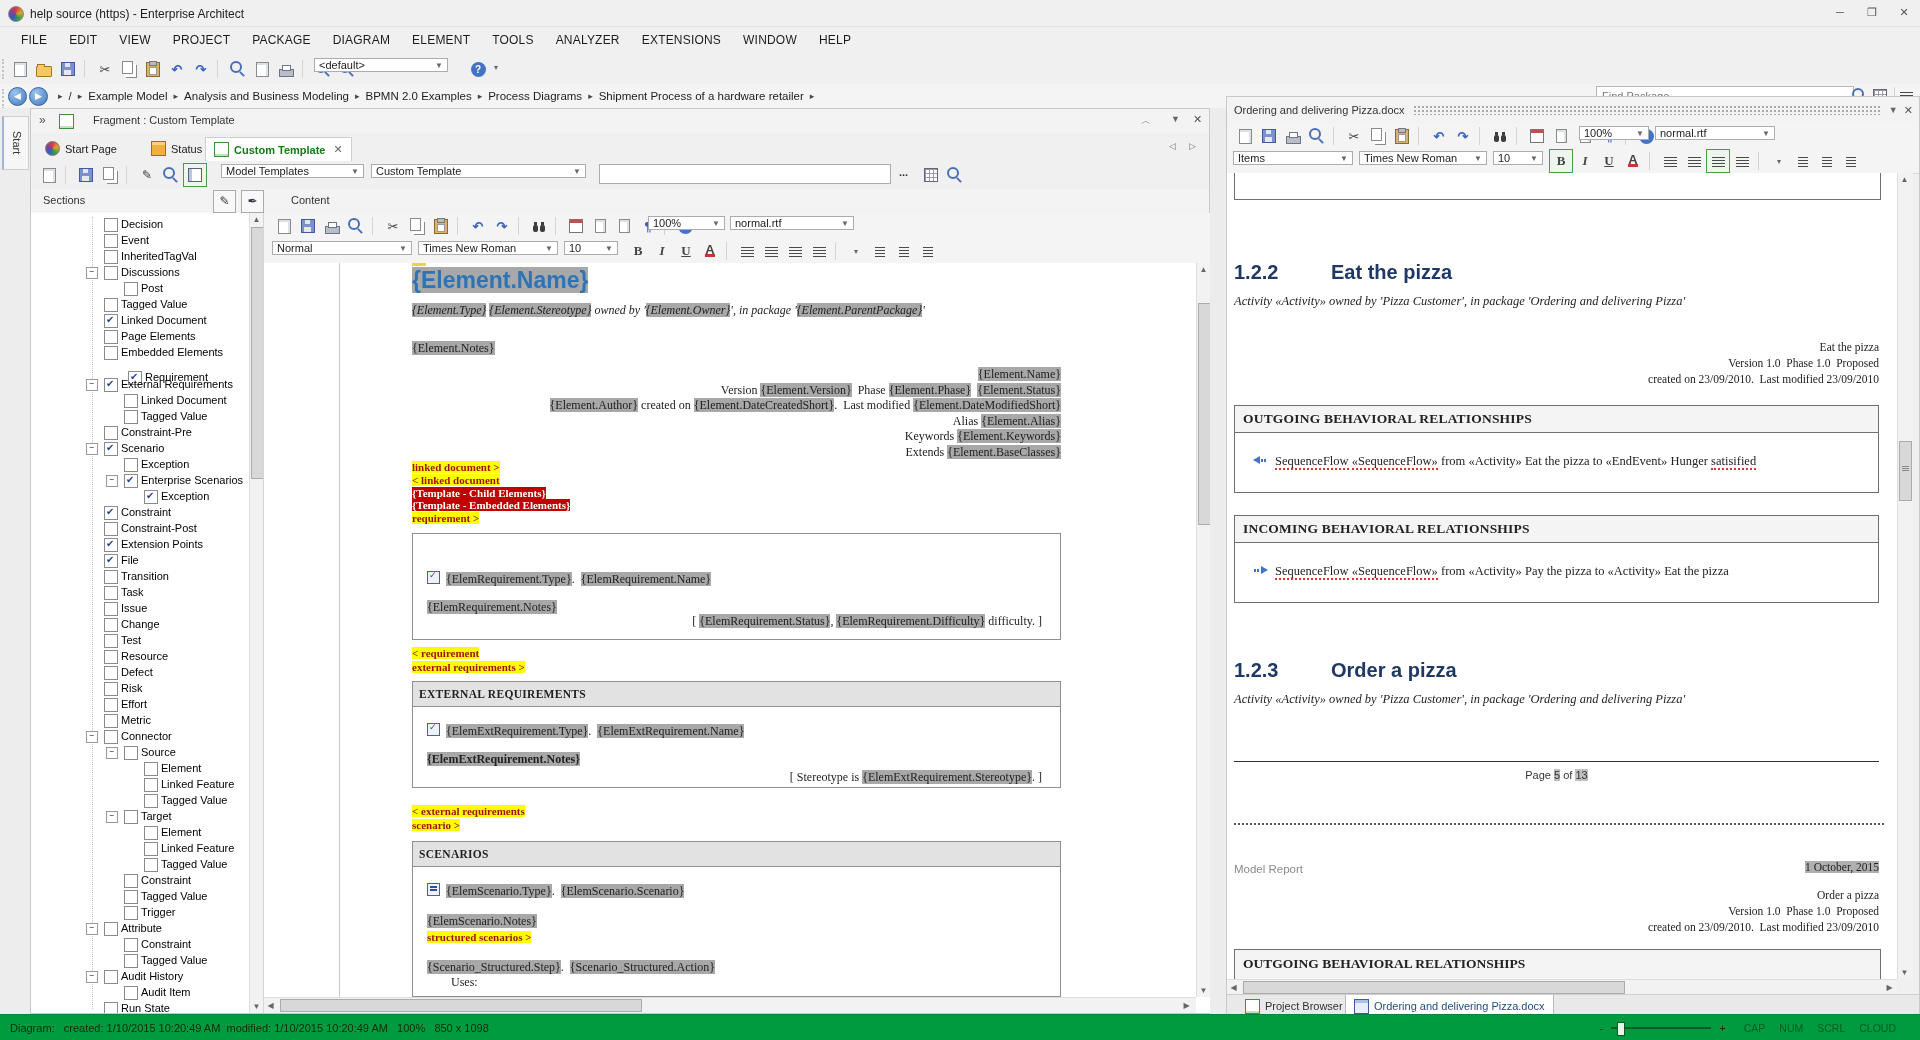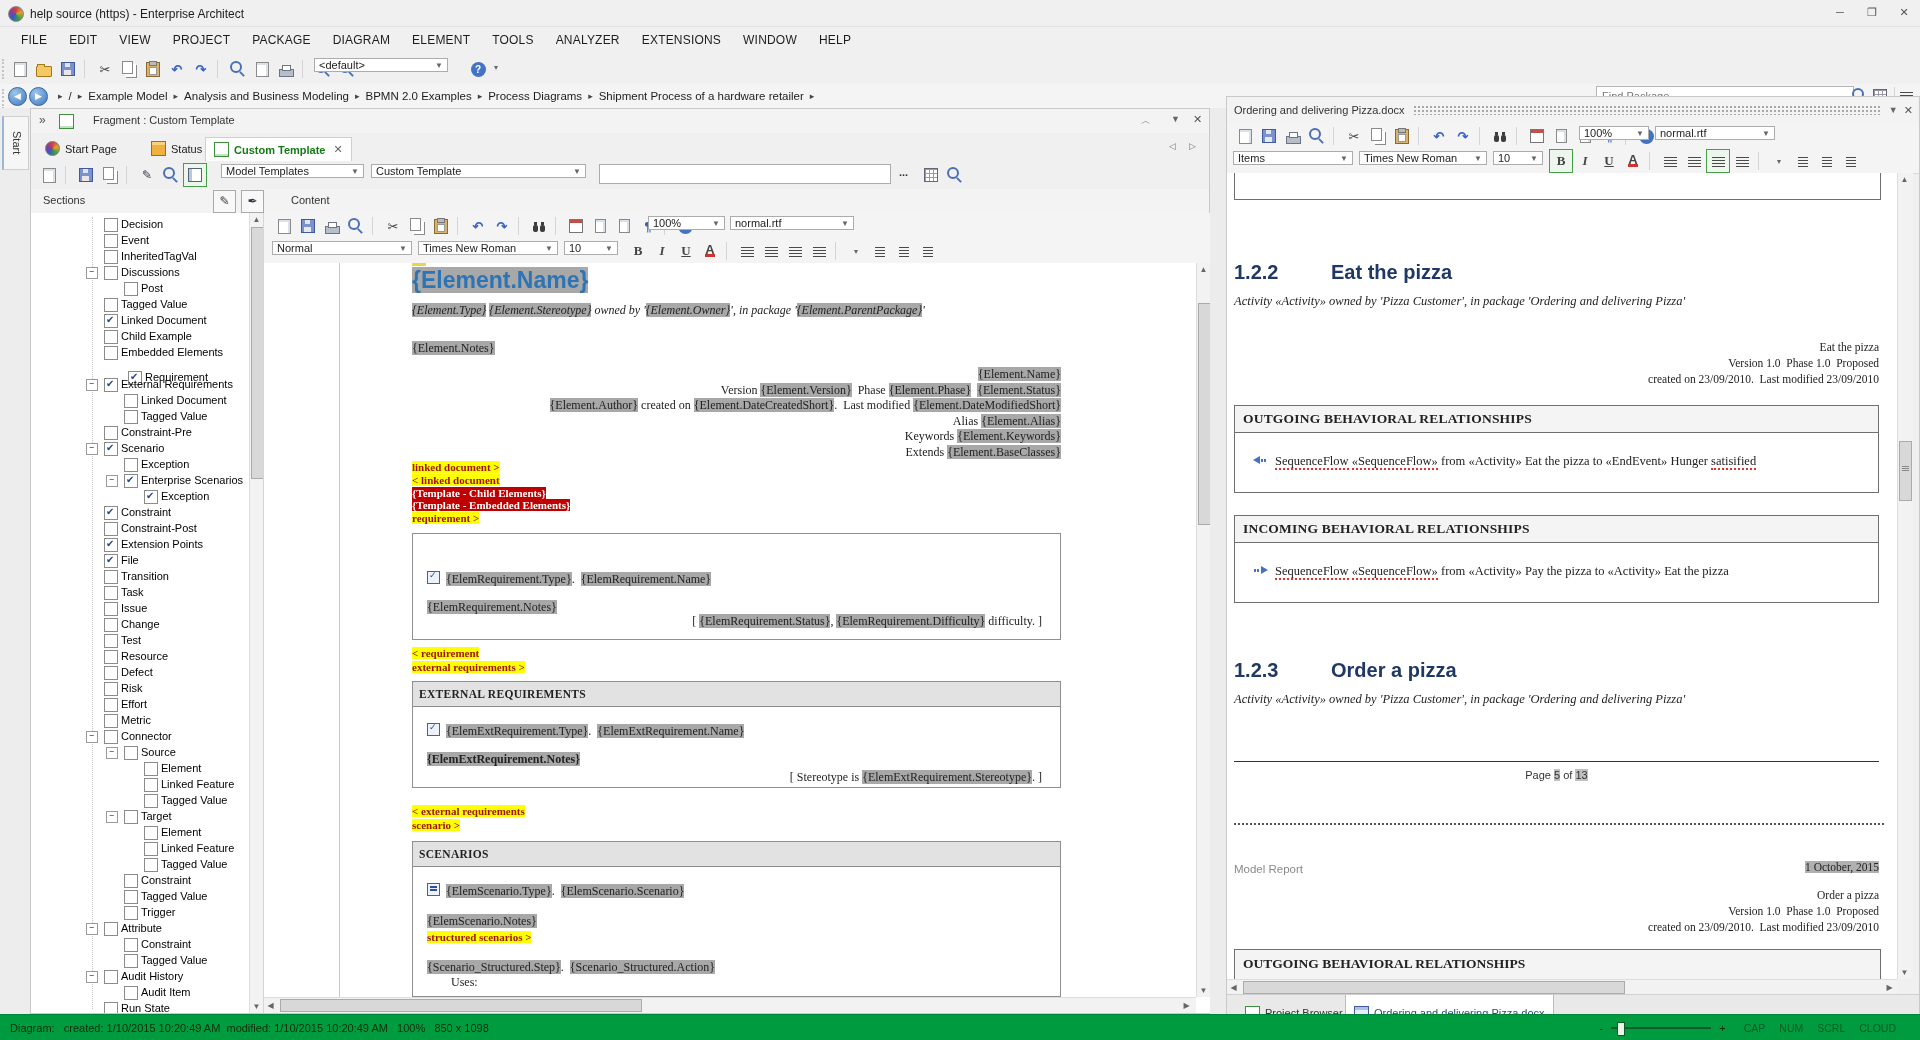--- a/index.html
+++ b/index.html
@@ -115,21 +115,21 @@
   #splitter{left:1210px;top:108px;width:16px;height:906px;background:#ececec}
   #rightpanel{left:1226px;top:96px;width:694px;height:918px;background:#f0f0f0;border:1px solid #c9c9c9;box-sizing:border-box}
   #rp-title{left:0;top:0;width:692px;height:26px;background:#f3f3f3;display:flex;align-items:center;padding-left:7px;box-sizing:border-box}
   #rp-title .dots{flex:1;height:10px;margin:0 8px;background-image:radial-gradient(#a8a8a8 .8px,transparent .9px);background-size:4px 4px}
   #rp-tb1{left:0;top:26px;width:692px;height:26px;background:#f4f4f4;border-bottom:1px solid #e2e2e2}
   #rp-tb2{left:0;top:52px;width:692px;height:24px;background:#f4f4f4;border-bottom:1px solid #d8d8d8}
   #rp-doc{left:0;top:76px;width:670px;height:806px;background:#fff;overflow:hidden;font-family:"Liberation Serif",serif}
   #rp-vscroll{left:670px;top:76px;width:15px;height:806px;background:#f2f2f2;border-left:1px solid #ddd}
   #rp-hscroll{left:0;top:882px;width:670px;height:15px;background:#f2f2f2;border-top:1px solid #ddd}
   #rp-tabs{left:0;top:897px;width:692px;height:21px;background:#e9e9e9;border-top:1px solid #cfcfcf}
-  .rp-tab{position:absolute;top:0;height:20px;display:flex;align-items:center;padding:8px 8px;font-size:11px;color:#333;border-right:1px solid #d0d0d0}
+  .rp-tab{position:absolute;top:0;height:20px;display:flex;align-items:center;padding:1px 8px;font-size:11px;color:#333;border-right:1px solid #d0d0d0}
   .rp-tab.active{background:#fff;color:#1f4e79;border:1px solid #bbb;border-top:none}
   .dheading{position:absolute;font-family:"Liberation Sans",sans-serif;font-weight:bold;font-size:20px;color:#1f3864}
   .dsub{position:absolute;font-style:italic;font-size:12.5px;color:#222;white-space:pre}
   .dmeta{position:absolute;right:18px;text-align:right;font-size:11.5px;line-height:16px;white-space:pre}
   .dtable{position:absolute;left:7px;width:645px;border:1px solid #6f6f6f;background:#fff;box-sizing:border-box}
   .dtable .dthead{height:26px;border-bottom:1px solid #6f6f6f;background:#f4f4f4;display:flex;align-items:center;
       padding-left:8px;font-weight:bold;font-size:13.5px;letter-spacing:.2px}
   .drow{position:absolute;left:18px;font-size:12.5px;white-space:pre}
   .rel{display:inline-block;width:15px;height:9px;position:relative;margin-right:7px}
   .rel::before{content:"";position:absolute;top:0;width:0;height:0;border-top:4px solid transparent;border-bottom:4px solid transparent}
@@ -337,21 +337,21 @@
       <div class="trow" style="top: 84px;">
         <span class="cbx" style="left: 73px;"></span>
         <span class="tlabel" style="left: 90px;">Tagged Value</span>
       </div>
       <div class="trow" style="top: 100px;">
         <span class="cbx c" style="left: 73px;"></span>
         <span class="tlabel" style="left: 90px;">Linked Document</span>
       </div>
       <div class="trow" style="top: 116px;">
         <span class="cbx" style="left: 73px;"></span>
-        <span class="tlabel" style="left: 90px;">Child Example</span>
+        <span class="tlabel" style="left: 90px;">Page Elements</span>
       </div>
       <div class="trow" style="top: 132px;">
         <span class="cbx" style="left: 73px;"></span>
         <span class="tlabel" style="left: 90px;">Embedded Elements</span>
       </div>
       <div class="trow" style="top: 157px; margin-left: 24px;">
         <span class="cbx c" style="left: 73px;"></span>
         <span class="tlabel" style="left: 90px;">Requirement</span>
       </div>
       <div class="trow" style="top: 164px;">

